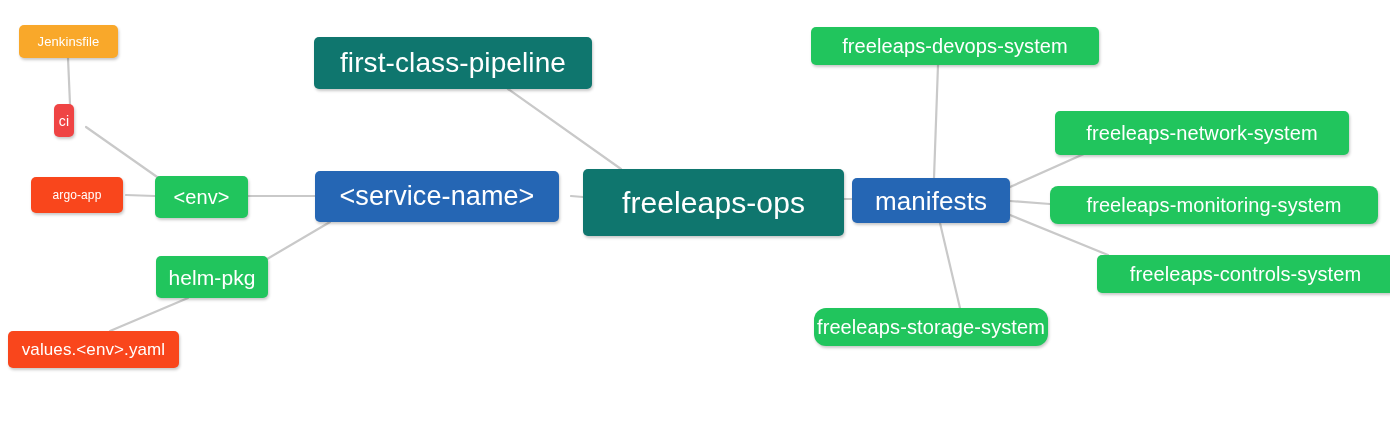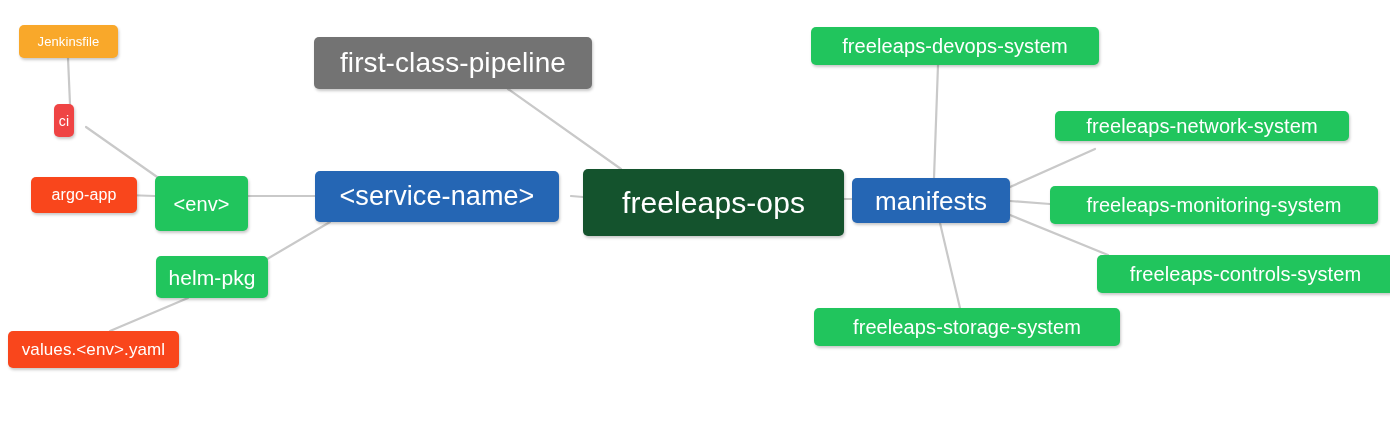--- a/index.html
+++ b/index.html
@@ -57,53 +57,53 @@
       <line x1="1010" y1="215" x2="1108" y2="255" stroke="#c9c9c9" stroke-width="2.2" stroke-linecap="round"></line>
       <line x1="940" y1="223" x2="960" y2="308" stroke="#c9c9c9" stroke-width="2.2" stroke-linecap="round"></line>
     </svg>
   <div id="node-layer">
       <div class="node" style="left: 19px; top: 25px; width: 99px; height: 33px; background: rgb(249, 168, 42); font-size: 13px; text-align: right;">
         <span>Jenkinsfile</span>
       </div>
       <div class="node" style="left: 54px; top: 104px; width: 20px; height: 33px; background: #ef4444; font-size: 14px;">
         <span>ci</span>
       </div>
-      <div class="node" style="left: 31px; top: 177px; width: 106px; height: 36px; background: rgb(249, 70, 28); font-size: 16px;">
+      <div class="node" style="left: 31px; top: 177px; width: 92px; height: 36px; background: rgb(249, 70, 28); font-size: 12px;">
         <span>argo-app</span>
       </div>
-      <div class="node" style="left: 155px; top: 176px; width: 93px; height: 55px; background: rgb(33, 197, 93); font-size: 20px;">
+      <div class="node" style="left: 155px; top: 176px; width: 93px; height: 42px; background: rgb(33, 197, 93); font-size: 20px;">
         <span>&lt;env&gt;</span>
       </div>
       <div class="node" style="left: 156px; top: 256px; width: 112px; height: 42px; background: rgb(33, 197, 93); font-size: 21px;">
         <span>helm-pkg</span>
       </div>
       <div class="node" style="left: 8px; top: 331px; width: 171px; height: 37px; background: rgb(249, 70, 28); font-size: 17px;">
         <span>values.&lt;env&gt;.yaml</span>
       </div>
-      <div class="node" style="left: 314px; top: 37px; width: 278px; height: 52px; background: #737373; font-size: 28px;">
+      <div class="node" style="left: 314px; top: 37px; width: 278px; height: 52px; background: #0f766e; font-size: 28px;">
         <span>first-class-pipeline</span>
       </div>
       <div class="node" style="left: 315px; top: 171px; width: 244px; height: 51px; background: rgb(37, 102, 180); font-size: 27px; align-items: center;">
         <span>&lt;service-name&gt;</span>
       </div>
-      <div class="node" style="left: 583px; top: 169px; width: 261px; height: 67px; background: #14532d; font-size: 30px; justify-content: center;">
+      <div class="node" style="left: 583px; top: 169px; width: 261px; height: 67px; background: #0f766e; font-size: 30px; justify-content: center;">
         <span>freeleaps-ops</span>
       </div>
       <div class="node" style="left: 852px; top: 178px; width: 158px; height: 45px; background: rgb(37, 102, 180); font-size: 26px;">
         <span>manifests</span>
       </div>
       <div class="node" style="left: 799px; top: 27px; width: 288px; height: 38px; background: rgb(33, 197, 93); font-size: 20px; margin-left: 12px;">
         <span>freeleaps-devops-system</span>
       </div>
-      <div class="node" style="left: 1055px; top: 111px; width: 294px; height: 30px; background: rgb(33, 197, 93); font-size: 20px;">
+      <div class="node" style="left: 1055px; top: 111px; width: 294px; height: 44px; background: rgb(33, 197, 93); font-size: 20px;">
         <span>freeleaps-network-system</span>
       </div>
-      <div class="node" style="left: 1050px; top: 186px; width: 328px; height: 38px; background: rgb(33, 197, 93); font-size: 20px;">
+      <div class="node" style="left: 1050px; top: 186px; width: 328px; height: 38px; background: rgb(33, 197, 93); font-size: 20px; border-radius: 8px;">
         <span>freeleaps-monitoring-system</span>
       </div>
       <div class="node" style="left: 1097px; top: 255px; width: 297px; height: 38px; background: rgb(33, 197, 93); font-size: 20px;">
         <span>freeleaps-controls-system</span>
       </div>
-      <div class="node" style="left: 814px; top: 308px; width: 306px; height: 38px; background: rgb(33, 197, 93); font-size: 20px;">
+      <div class="node" style="left: 814px; top: 308px; width: 234px; height: 38px; background: rgb(33, 197, 93); font-size: 20px; border-radius: 12px;">
         <span>freeleaps-storage-system</span>
       </div>
     </div>
 </div>
 
 </body></html>

